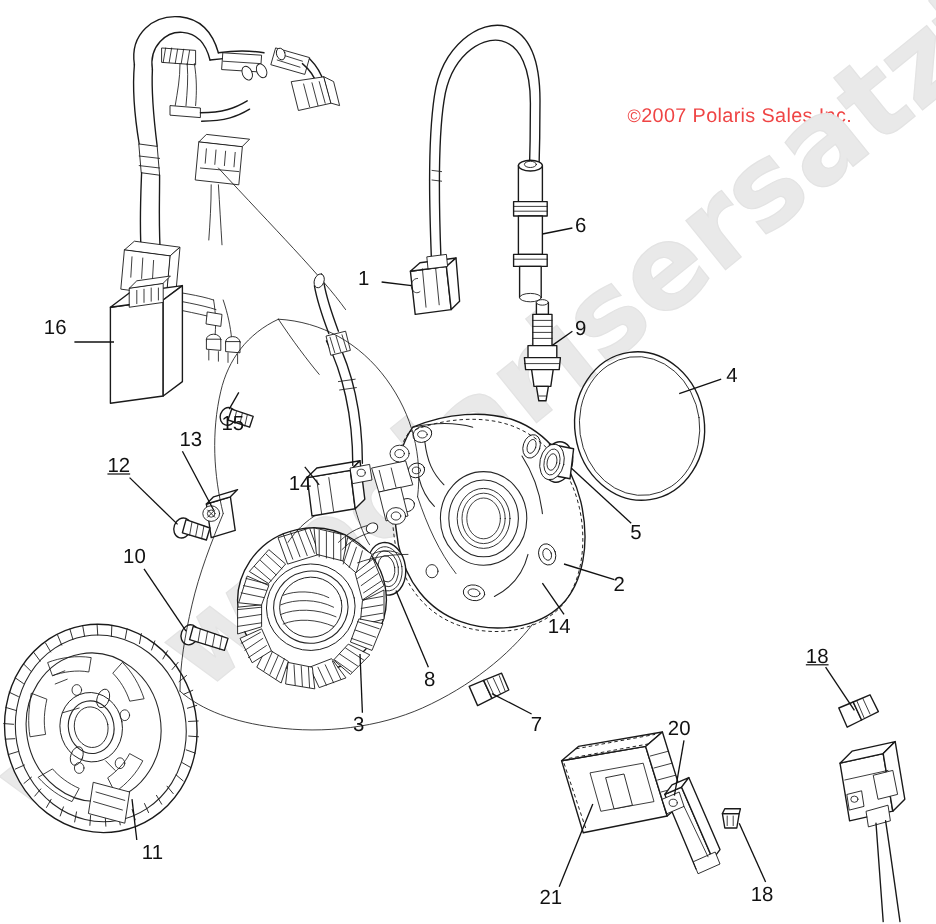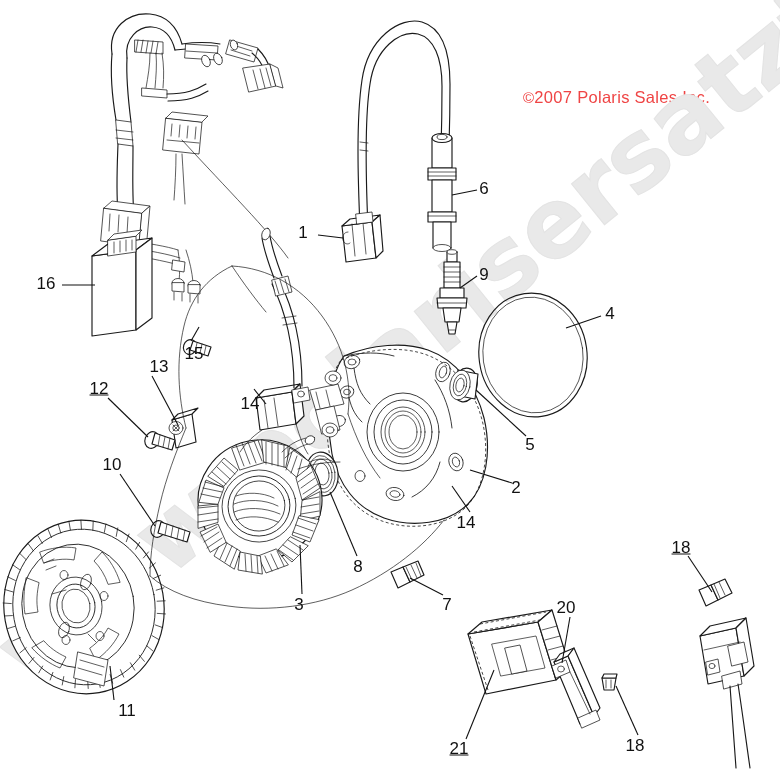--- a/index.html
+++ b/index.html
@@ -558,21 +558,21 @@
     <div class="lbl" style="left: 484px; top: 188px; transform: translate(-50%, -50%);">6</div>
     <div class="lbl" style="left: 447px; top: 604px; transform: translate(-50%, -50%);">7</div>
     <div class="lbl" style="left: 358px; top: 566px; transform: translate(-50%, -50%);">8</div>
     <div class="lbl" style="left: 484px; top: 274px; transform: translate(-50%, -50%);">9</div>
     <div class="lbl" style="left: 112px; top: 464px; transform: translate(-50%, -50%); text-align: right;">10</div>
     <div class="lbl" style="left: 127px; top: 710px; transform: translate(-50%, -50%);">11</div>
     <div class="lbl" style="left: 99px; top: 388px; transform: translate(-50%, -50%); text-decoration: underline;">12</div>
     <div class="lbl" style="left: 132px; top: 366px; transform: translate(-50%, -50%); margin-left: 27px;">13</div>
     <div class="lbl" style="left: 250px; top: 379px; transform: translate(-50%, -50%); margin-top: 24px;">14</div>
     <div class="lbl" style="left: 194px; top: 317px; transform: translate(-50%, -50%); margin-top: 36px;">15</div>
-    <div class="lbl" style="left: 46px; top: 283px; transform: translate(-50%, -50%);">16</div>
+    <div class="lbl" style="left: 46px; top: 273px; transform: translate(-50%, -50%);">16</div>
     <div class="lbl" style="left: 466px; top: 522px; transform: translate(-50%, -50%);">14</div>
     <div class="lbl" style="left: 681px; top: 547px; transform: translate(-50%, -50%); text-decoration: underline;">18</div>
     <div class="lbl" style="left: 635px; top: 745px; transform: translate(-50%, -50%);">18</div>
     <div class="lbl" style="left: 566px; top: 607px; transform: translate(-50%, -50%);">20</div>
-    <div class="lbl" style="left: 459px; top: 748px; transform: translate(-50%, -50%); text-decoration: underline;">21</div>
+    <div class="lbl" style="left: 459px; top: 748px; transform: translate(-50%, -50%);">21</div>
   </div>
 
 </div>
 
 </body></html>

